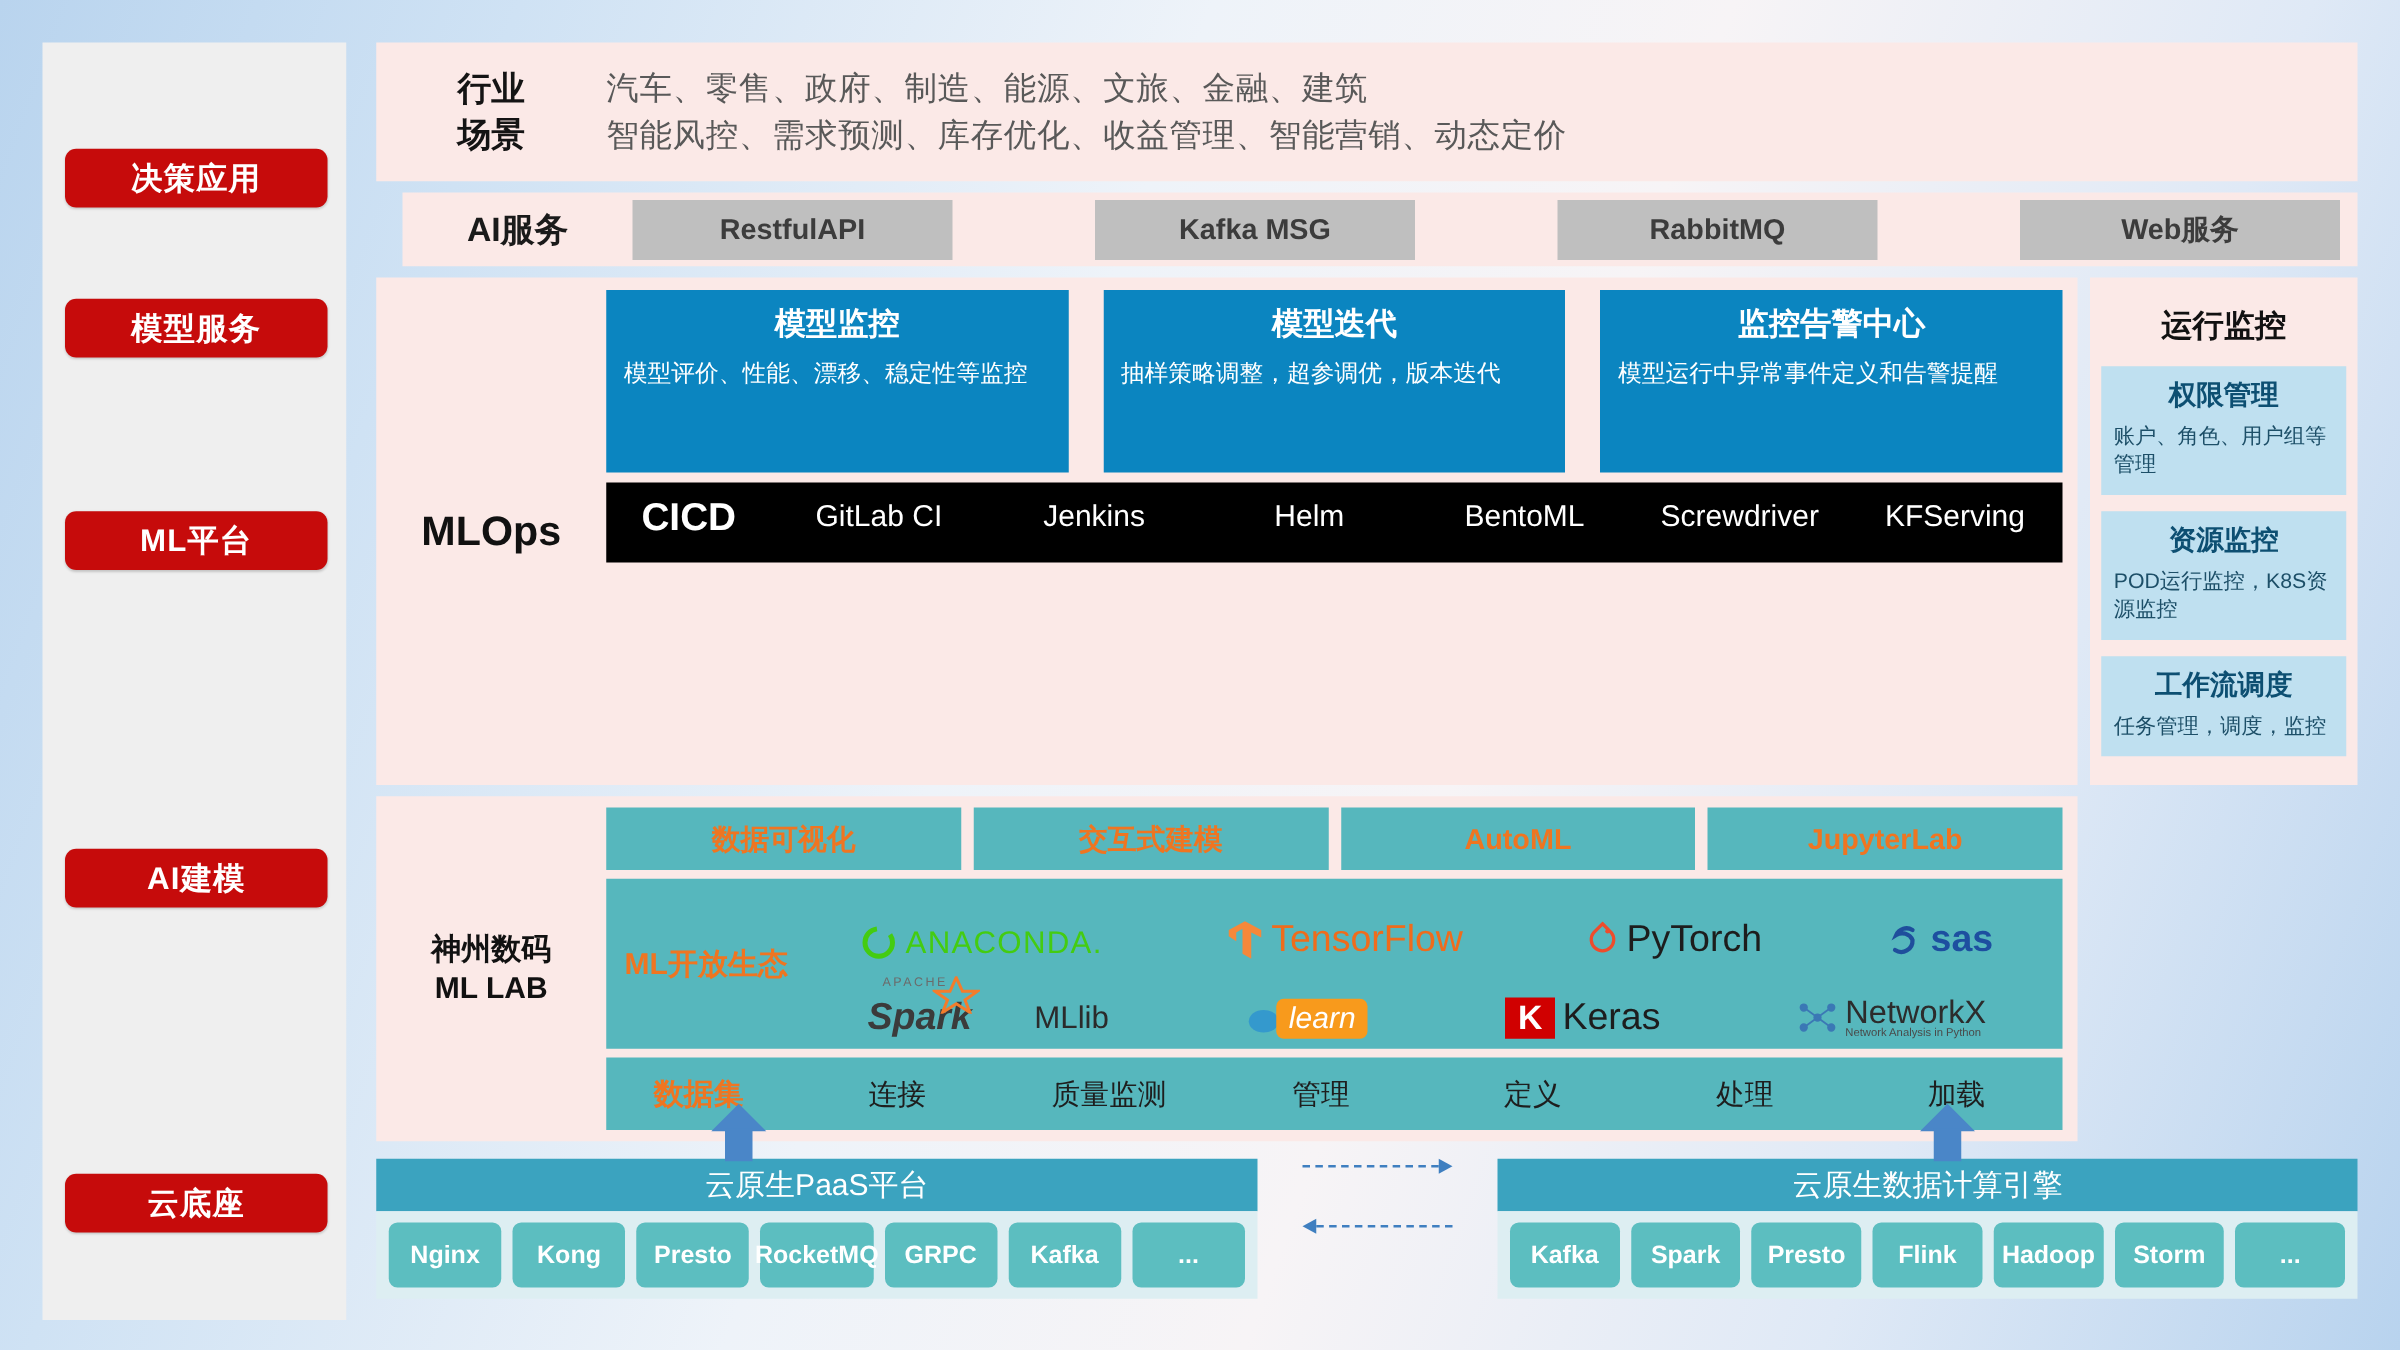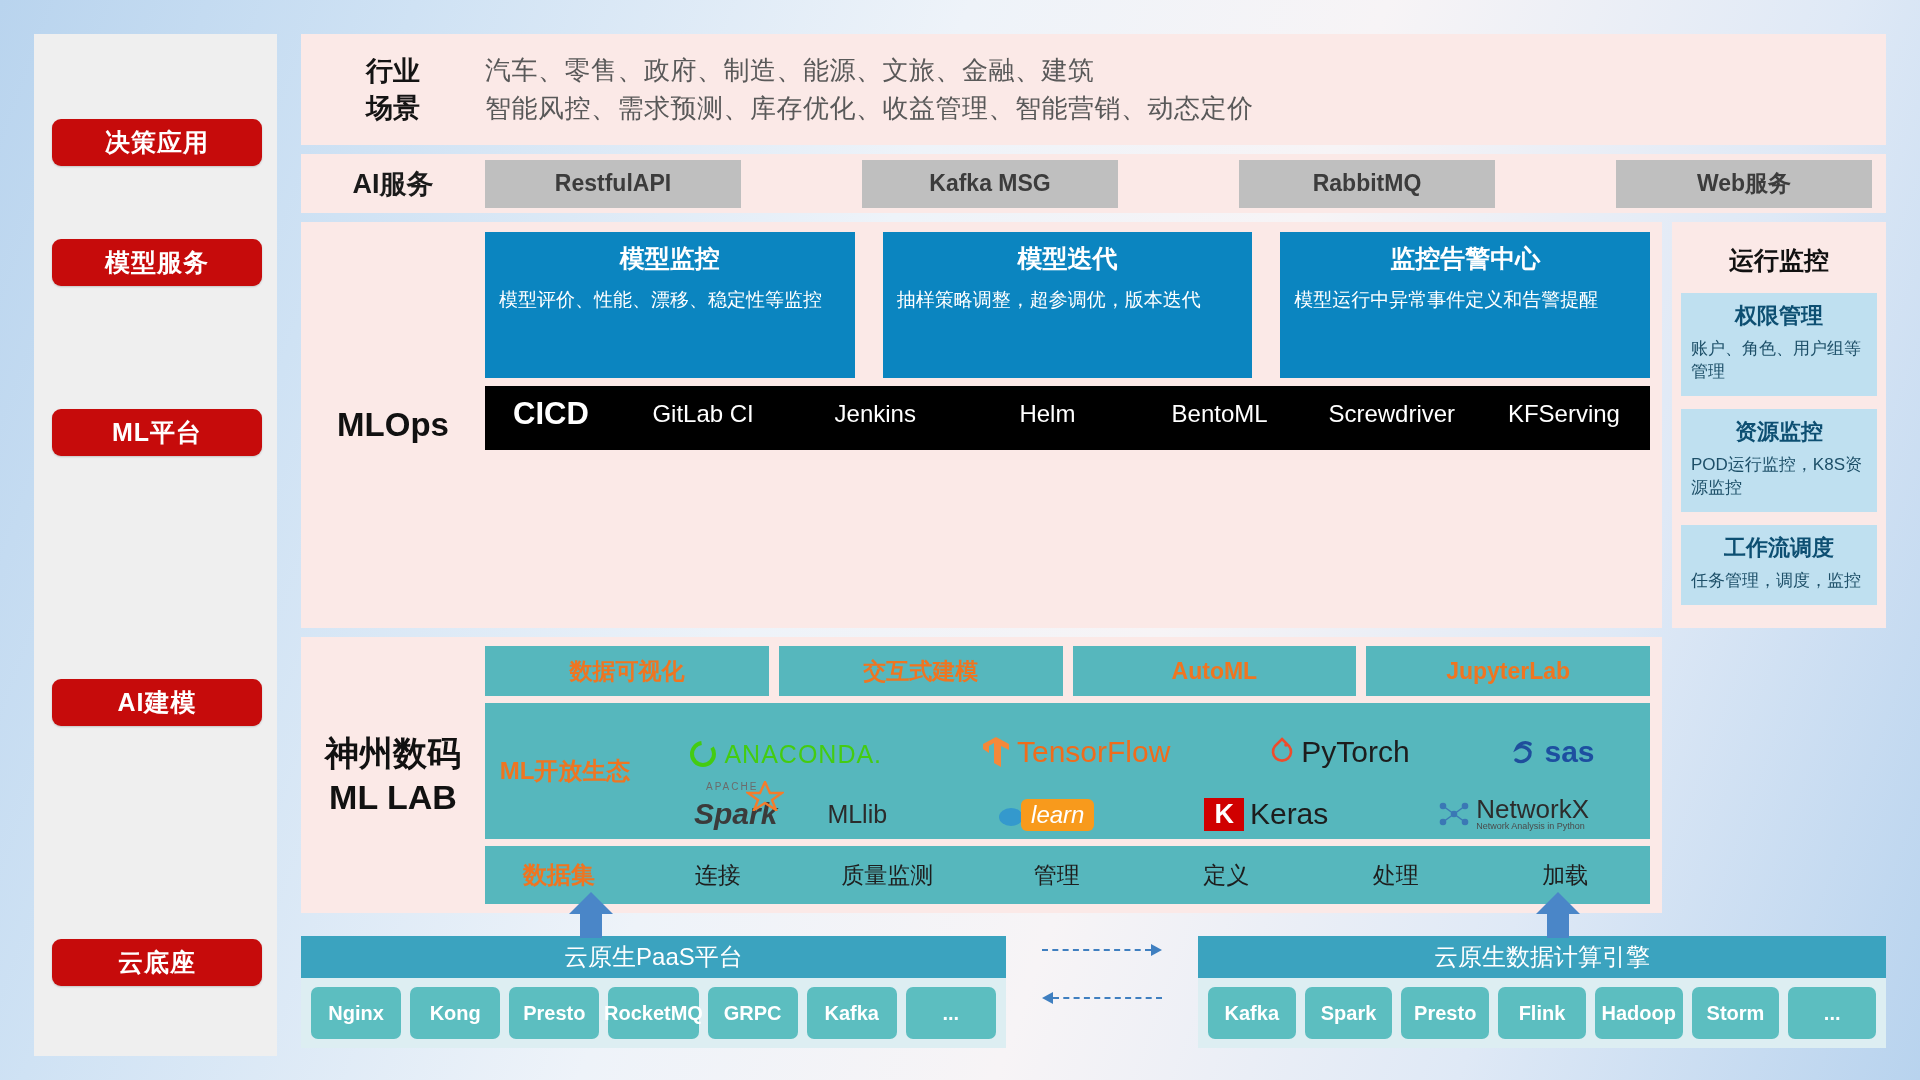--- a/index.html
+++ b/index.html
@@ -68,21 +68,21 @@
     color: #141414;
   }
   .app-values {
     display: flex; flex-direction: column; justify-content: space-around;
     height: 100%;
     font-size: 26px; color: #595959;
     letter-spacing: .5px;
   }
 
   
-  .band-svc { height: 74px; padding: 0; }
+  .band-svc { height: 74px; padding: 0; margin-left: 21px; }
   .svc-label { width: 184px; flex: 0 0 184px; font-size: 27px; }
   .svc-items { flex: 1; display: flex; gap: 0; justify-content: space-between; padding-right: 14px; }
   .svc-chip {
     background: #bfbfbf; color: #3c3c3c;
     width: 256px; height: 48px;
     display: flex; align-items: center; justify-content: center;
     font-size: 23px; font-weight: bold;
   }
 
   
@@ -149,21 +149,21 @@
 
   
   .zone-lab { display: flex; margin-top: 9px; }
   .lab-band {
     flex: 1; background: #fbe9e7; display: flex; align-items: stretch;
     padding: 9px 12px 9px 0;
   }
   .lab-label {
     width: 184px; flex: 0 0 184px;
     display: flex; flex-direction: column; align-items: center; justify-content: center;
-    font-size: 34px; font-weight: bold; color: #111; line-height: 1.3;
+    font-size: 24px; font-weight: bold; color: #111; line-height: 1.3;
   }
   .lab-right { flex: 1; display: flex; flex-direction: column; gap: 7px; }
   .lab-tabs { display: flex; gap: 10px; }
   .lab-tab {
     flex: 1; background: #56b7bd; height: 50px;
     display: flex; align-items: center; justify-content: center;
     color: #ef7521; font-size: 23px; font-weight: bold;
   }
   .eco-row {
     background: #56b7bd; display: flex; align-items: center;
@@ -182,21 +182,21 @@
   }
   .ds-label {
     width: 148px; flex: 0 0 148px; text-align: center;
     color: #ef7521; font-size: 24px; font-weight: bold;
   }
   .ds-items { flex: 1; display: flex; }
   .ds-item { flex: 1; text-align: center; font-size: 23px; color: #1e1e1e; }
 
   
   .zone-cloud {
-    margin-top: 14px; display: flex; align-items: center;
+    margin-top: 14px; display: flex; align-items: flex-start;
     height: 160px; position: relative; gap: 36px;
   }
   .cloud-block { display: flex; flex-direction: column; }
   .cloud-head {
     background: #3ba3bf; color: #fff; height: 42px;
     display: flex; align-items: center; justify-content: center;
     font-size: 24px;
   }
   .cloud-chips {
     background: #ddeef2; display: flex; gap: 9px; padding: 9px 10px;

